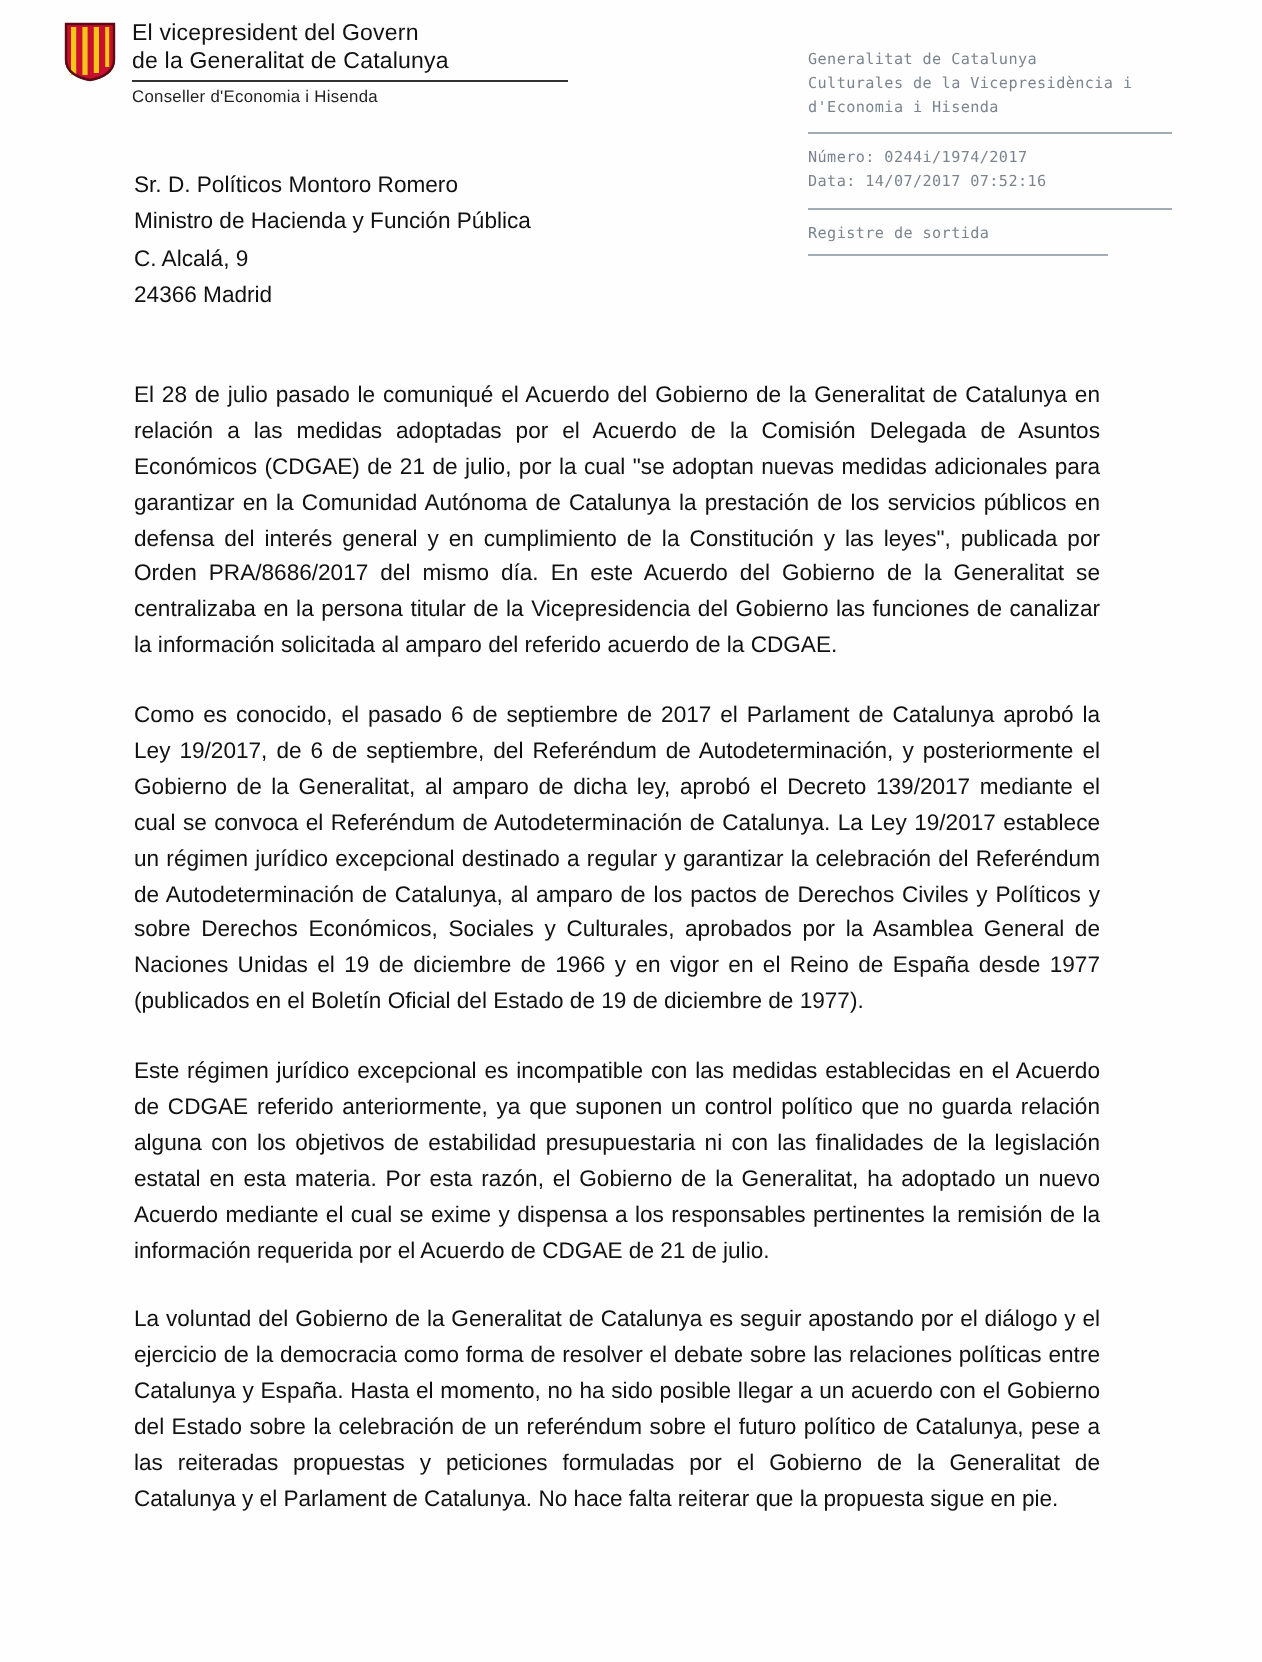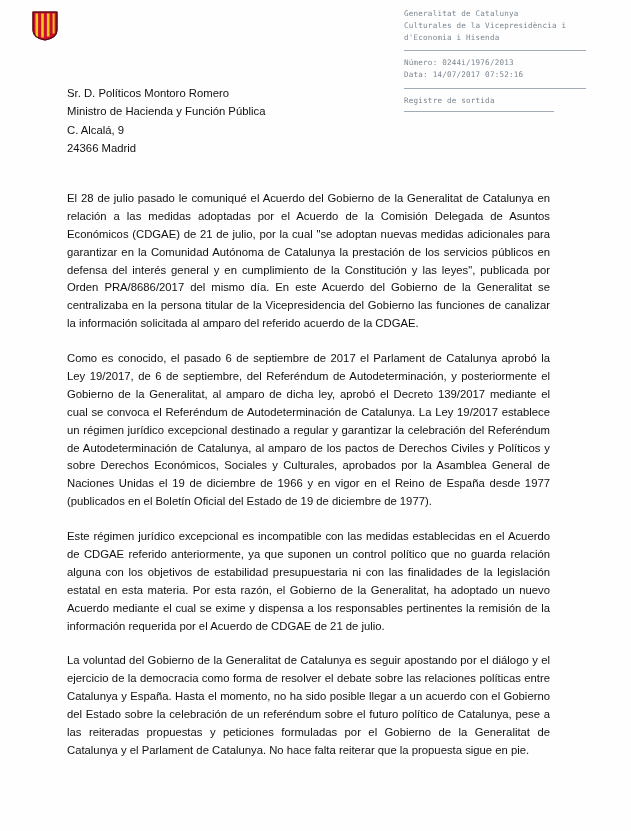--- a/index.html
+++ b/index.html
@@ -59,21 +59,21 @@
     font-size: 8.4px;
     color: #222;
     letter-spacing: 0.15px;
     white-space: nowrap;
   }
 
   
   .stamp {
     position: absolute;
     left: 404px;
-    top: 8px;
+    top: 24px;
     width: 196px;
     font-family: "DejaVu Sans Mono", monospace;
     color: #6f7a86;
     font-size: 7.6px;
     line-height: 1.55;
     letter-spacing: 0.2px;
     opacity: 0.92;
   }
   .stamp .block { margin-bottom: 7px; }
   .stamp .hr {
@@ -122,31 +122,37 @@
     <div class="crest">
       <svg width="26" height="30" viewBox="0 0 26 30" xmlns="http://www.w3.org/2000/svg">
         <path d="M1 1 H25 V19 C25 25 19 28 13 29 C7 28 1 25 1 19 Z" fill="#c8102e" stroke="#7a0d1c" stroke-width="1"></path>
         <rect x="3.5" y="2.5" width="2.6" height="24" fill="#f5c518"></rect>
         <rect x="9.2" y="2.5" width="2.6" height="24" fill="#f5c518"></rect>
         <rect x="14.9" y="2.5" width="2.6" height="23" fill="#f5c518"></rect>
         <rect x="20.6" y="2.5" width="2.0" height="20" fill="#f5c518"></rect>
         <path d="M1 1 H25 V19 C25 25 19 28 13 29 C7 28 1 25 1 19 Z" fill="none" stroke="#5c0a14" stroke-width="1.2"></path>
       </svg>
     </div>
+    <div class="lh-text">
+      <div class="lh-line1">El vicepresident del Govern</div>
+      <div class="lh-line2">de la Generalitat de Catalunya</div>
+      <div class="lh-rule"></div>
+      <div class="lh-line3">Conseller d'Economia i Hisenda</div>
+    </div>
   </div>
 
   <div class="stamp">
     <div class="block">
       <div>Generalitat de Catalunya</div>
       <div>Culturales de la Vicepresidència i</div>
       <div>d'Economia i Hisenda</div>
     </div>
     <div class="hr"></div>
     <div class="block">
-      <div>Número: 0244i/1976/2013</div>
+      <div>Número: 0244i/1974/2017</div>
       <div>Data: 14/07/2017 07:52:16</div>
     </div>
     <div class="hr"></div>
     <div>Registre de sortida</div>
     <div class="hr short"></div>
   </div>
 
   <div class="addressee">
     <div>Sr. D. Políticos Montoro Romero</div>
     <div>Ministro de Hacienda y Función Pública</div>

